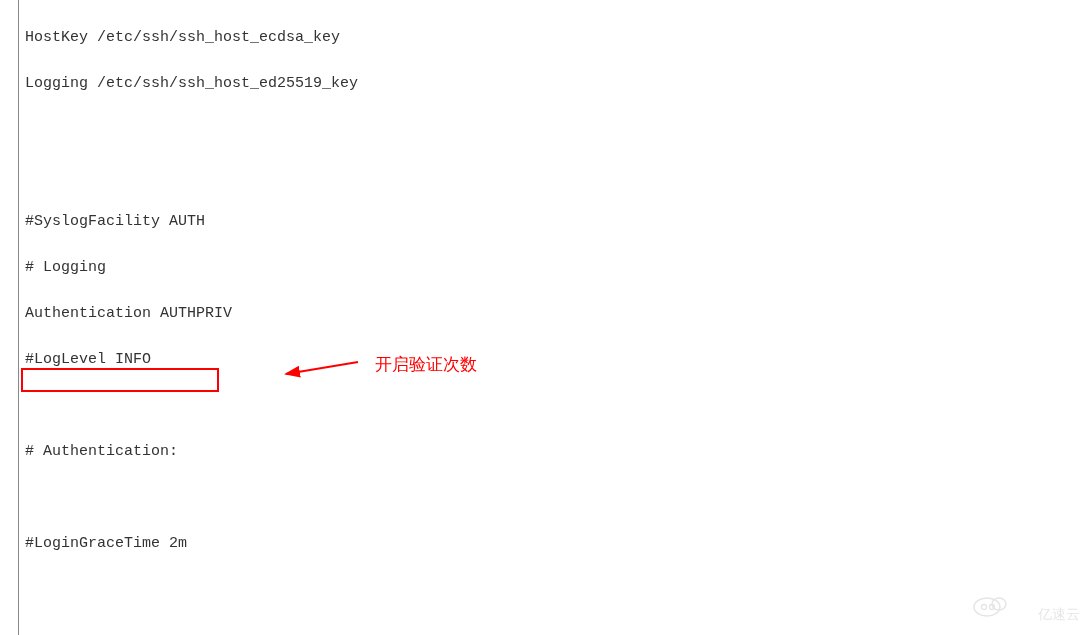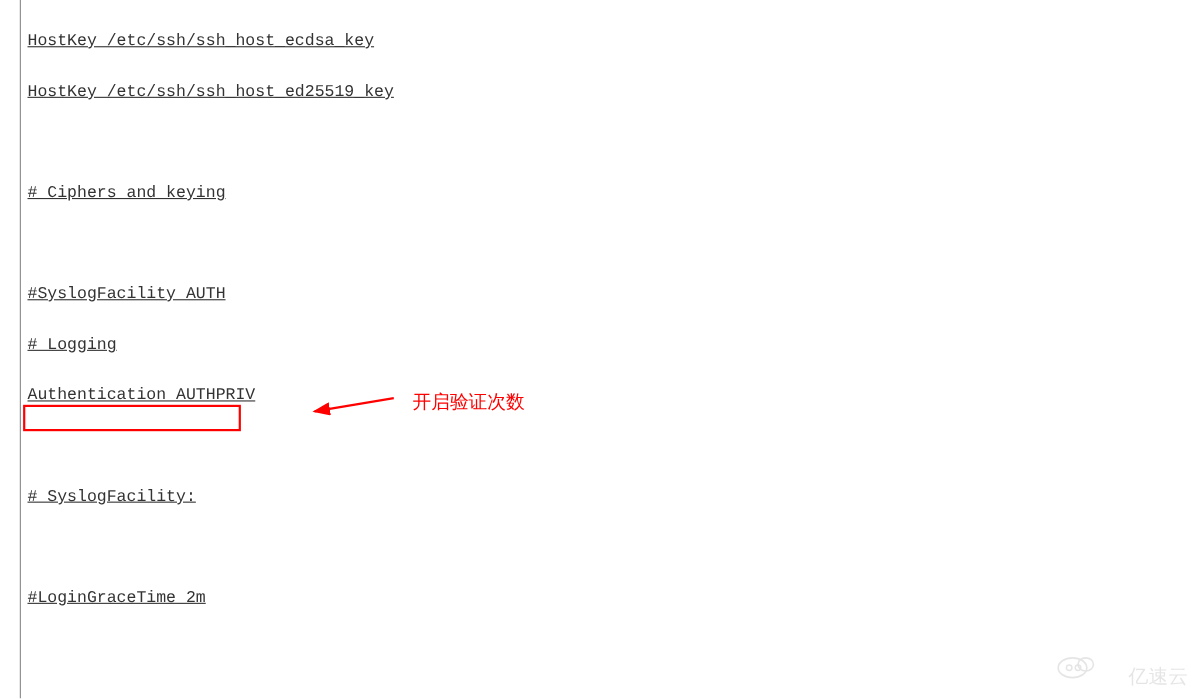--- a/index.html
+++ b/index.html
@@ -20,21 +20,21 @@
       top: 0;
       bottom: 0;
       width: 1px;
       background: #888;
     }
     .content {
       padding-left: 25px;
       padding-top: 3px;
       white-space: pre;
     }
-    .line { display: block; min-height: 23px; text-decoration: underline; }
+    .line { display: block; min-height: 23px; }
     .highlight-box {
       position: absolute;
       border: 2px solid #ff0000;
       left: 21px;
       top: 368px;
       width: 198px;
       height: 24px;
       pointer-events: none;
     }
     .annotation-arrow {
@@ -43,48 +43,48 @@
       top: 358px;
       width: 80px;
       height: 20px;
       pointer-events: none;
     }
     .annotation-text {
       position: absolute;
       left: 375px;
       top: 354px;
       color: #ff0000;
-      font-family: Liberation Sans, sans-serif;
+      font-family: Liberation Mono, monospace;
       font-size: 17px;
       pointer-events: none;
     }
     .watermark {
       position: absolute;
       right: 8px;
       bottom: 8px;
       opacity: 0.25;
       pointer-events: none;
     }
   </style>
 </head>
 <body>
 
 <div class="border-left"></div>
 
 <div class="content">
 <span class="line">HostKey /etc/ssh/ssh_host_ecdsa_key</span>
-<span class="line">HostKey /etc/ssh/ssh_host_ed25519_key</span>
+<span class="line">Logging /etc/ssh/ssh_host_ed25519_key</span>
 <span class="line"></span>
-<span class="line"># Ciphers and keying</span>
 <span class="line"></span>
 <span class="line">#SyslogFacility AUTH</span>
 <span class="line"># Logging</span>
 <span class="line">Authentication AUTHPRIV</span>
+<span class="line">#LogLevel INFO</span>
 <span class="line"></span>
-<span class="line"># SyslogFacility:</span>
+<span class="line"># Authentication:</span>
 <span class="line"></span>
 <span class="line">#LoginGraceTime 2m</span>
 
 
 
 
 
 
 
 
@@ -109,14 +109,14 @@
 
 <div class="annotation-text">开启验证次数</div>
 
 <div class="watermark">
   <svg width="60" height="28">
     <ellipse cx="18" cy="16" rx="13" ry="9" fill="none" stroke="#999" stroke-width="1.5"></ellipse>
     <ellipse cx="30" cy="13" rx="7" ry="6" fill="none" stroke="#999" stroke-width="1.5"></ellipse>
     <circle cx="15" cy="16" r="2.5" fill="none" stroke="#999" stroke-width="1.3"></circle>
     <circle cx="23" cy="16" r="2.5" fill="none" stroke="#999" stroke-width="1.3"></circle>
   </svg>
-  <span style="font-family:Liberation Serif, serif;font-size:18px;color:#999;vertical-align:middle;">亿速云</span>
+  <span style="font-family:Liberation Mono, monospace;font-size:14px;color:#999;vertical-align:middle;">亿速云</span>
 </div>
 
 </body></html>

